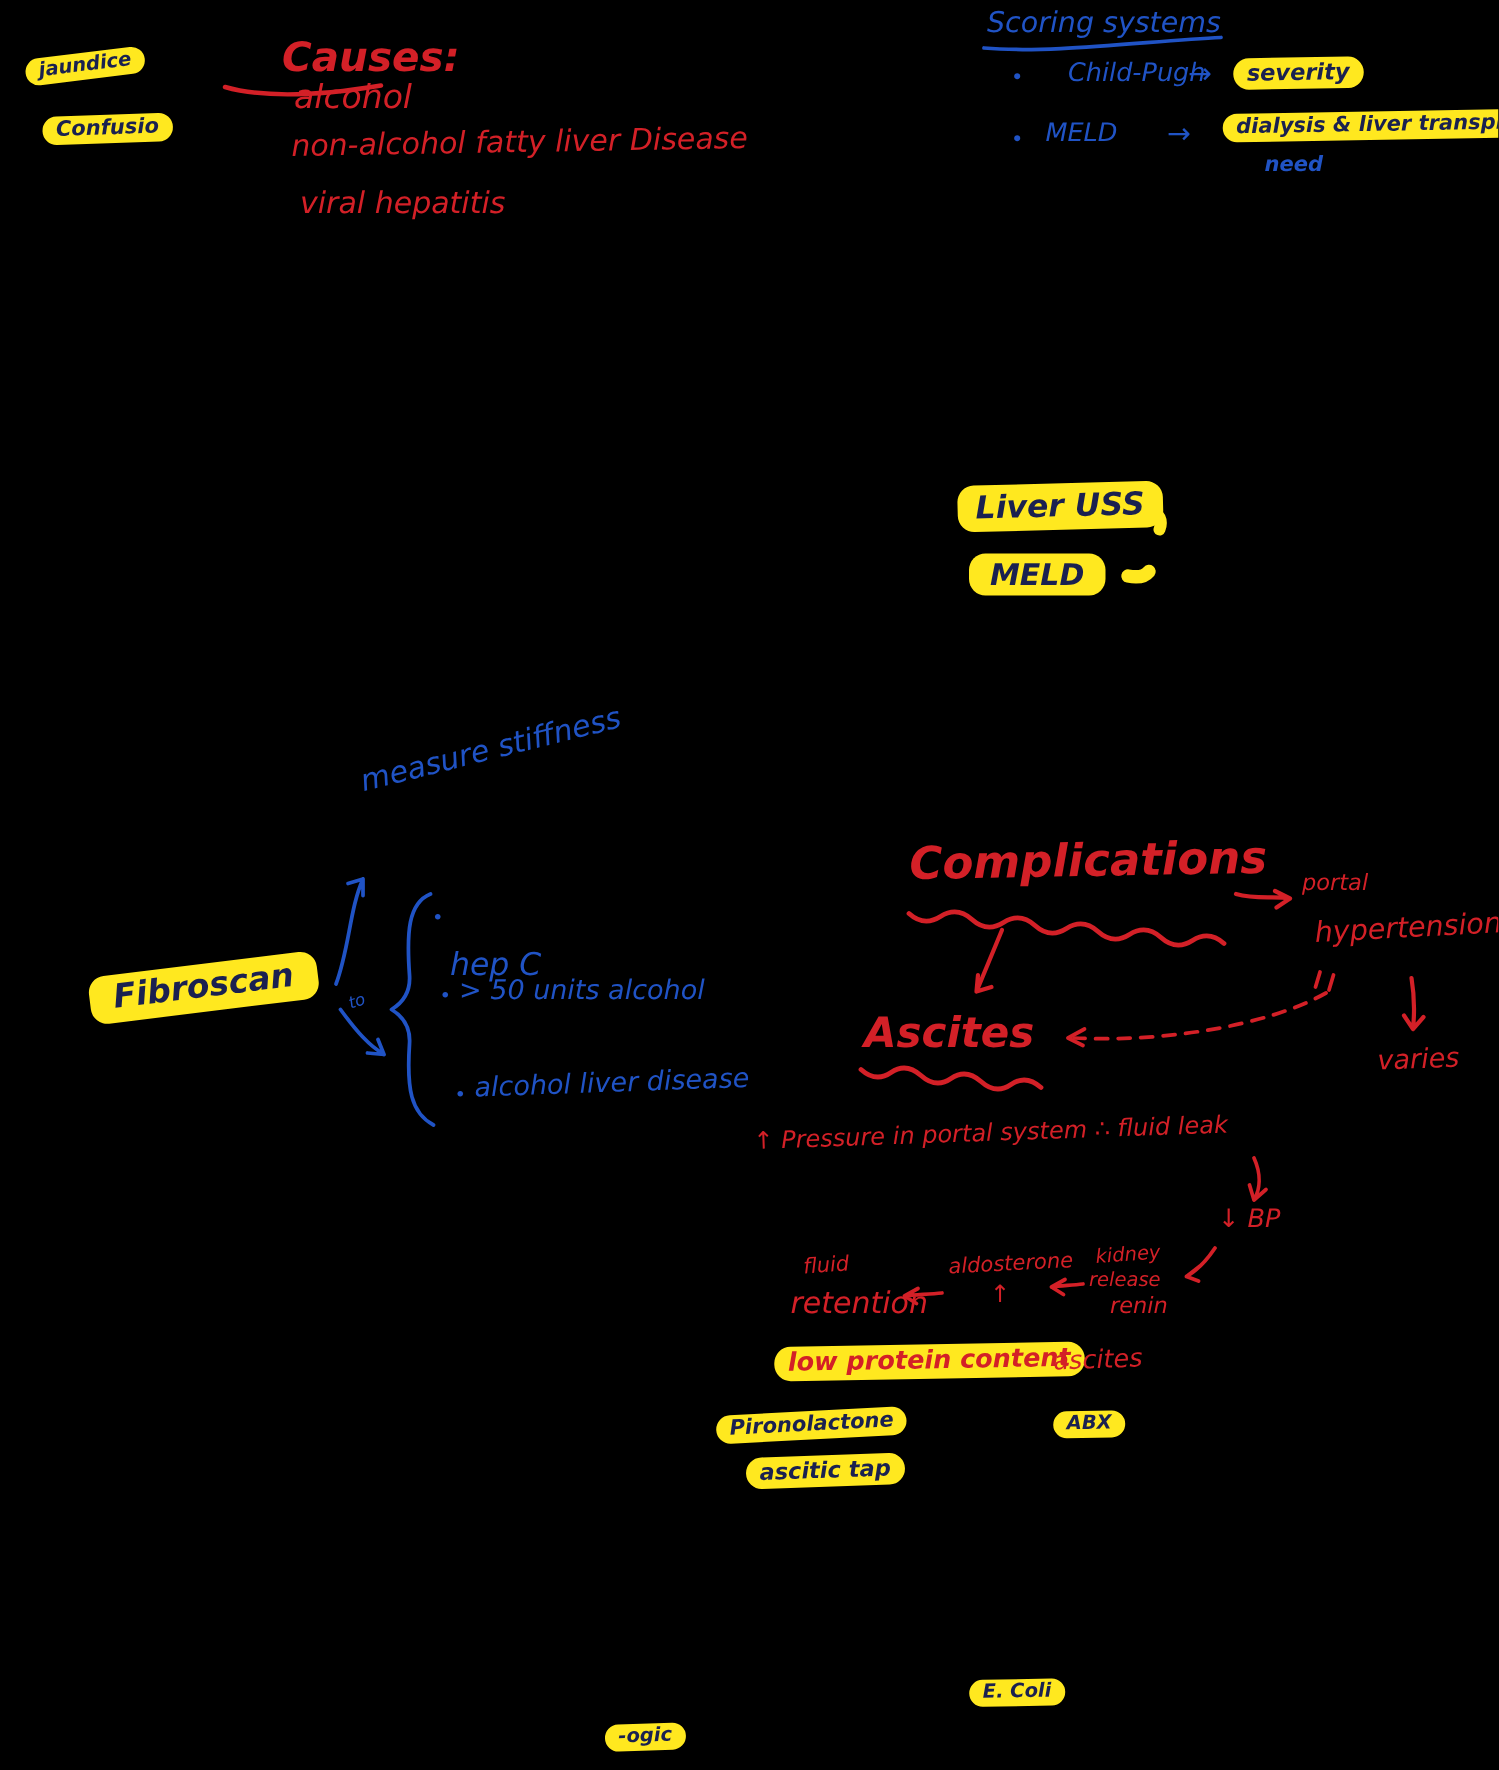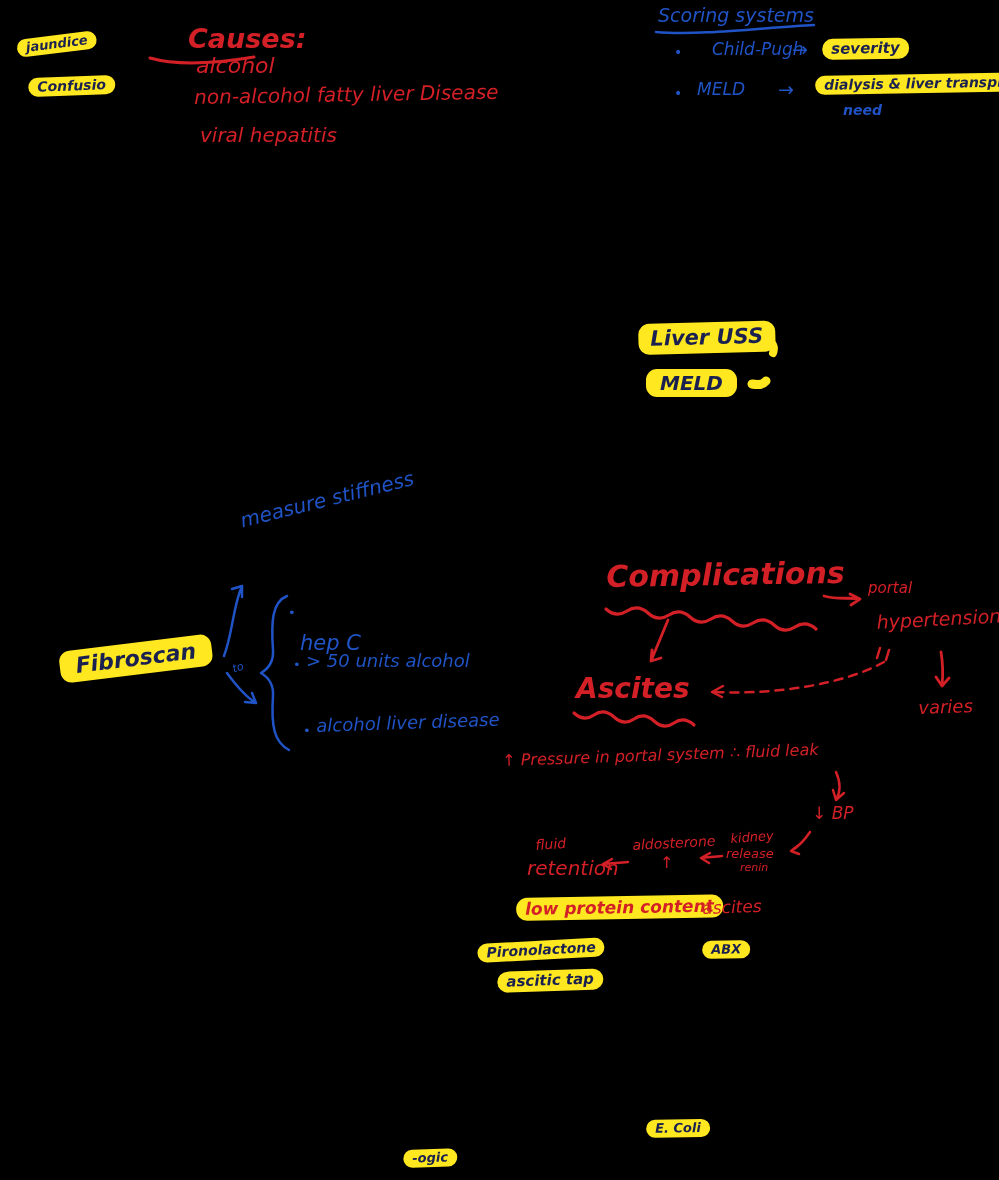--- a/index.html
+++ b/index.html
@@ -95,21 +95,21 @@
 
   <span class="t red bold" style="left:606px;top:560px;font-size:30px;transform:rotate(-1deg);">Complications</span>
   <span class="t red" style="left:868px;top:580px;font-size:15px;">portal</span>
   <span class="t red" style="left:876px;top:612px;font-size:19px;transform:rotate(-3deg);">hypertension</span>
   <span class="t red" style="left:918px;top:698px;font-size:18px;transform:rotate(-2deg);">varies</span>
   <span class="t red bold" style="left:576px;top:674px;font-size:28px;">Ascites</span>
   <span class="t red" style="left:502px;top:752px;font-size:16px;transform:rotate(-2deg);">↑ Pressure in portal system ∴ fluid leak</span>
   <span class="t red" style="left:812px;top:804px;font-size:17px;">↓ BP</span>
   <span class="t red" style="left:730px;top:832px;font-size:13px;transform:rotate(-4deg);">kidney</span>
   <span class="t red" style="left:726px;top:847px;font-size:13px;font-style:italic;">release</span>
-  <span class="t red" style="left:740px;top:862px;font-size:11px;">renin</span>
+  <span class="t red" style="left:740px;top:862px;font-size:15px;">renin</span>
   <span class="t red" style="left:632px;top:838px;font-size:14px;transform:rotate(-3deg);">aldosterone</span>
   <span class="t red" style="left:660px;top:854px;font-size:16px;">↑</span>
   <span class="t red" style="left:535px;top:838px;font-size:14px;transform:rotate(-4deg);">fluid</span>
   <span class="t red" style="left:527px;top:857px;font-size:20px;">retention</span>
   <span class="t hl-red" style="left:516px;top:898px;font-size:17px;transform:rotate(-1deg);">low protein content</span>
   <span class="t red" style="left:702px;top:899px;font-size:17px;transform:rotate(-2deg);">ascites</span>
 
   <span class="t hl" style="left:477px;top:944px;font-size:14px;transform:rotate(-3deg);">Pironolactone</span>
   <span class="t hl" style="left:497px;top:972px;font-size:15px;transform:rotate(-2deg);">ascitic tap</span>
   <span class="t hl" style="left:702px;top:941px;font-size:13px;transform:rotate(-1deg);">ABX</span>

